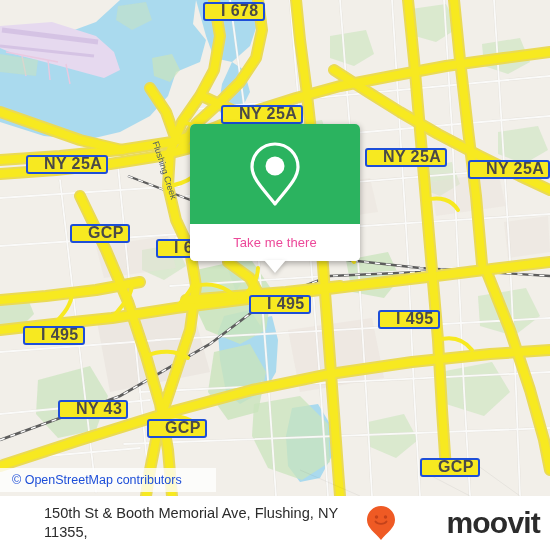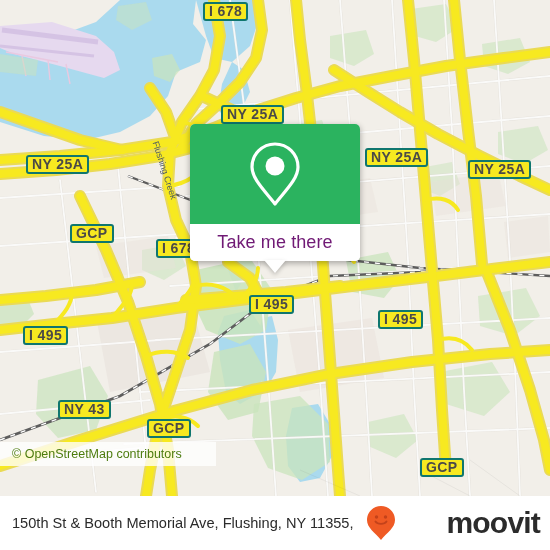--- a/index.html
+++ b/index.html
@@ -11,48 +11,48 @@
   #app{position:relative;width:550px;height:550px;overflow:hidden;background:#f2efe9;}
 
   
   .map{position:absolute;left:0;top:0;width:550px;height:496px;overflow:hidden;background:#f2efe9;}
   .map svg{position:absolute;left:0;top:0;}
 
   
   .shield{
     position:absolute;
     background:#f7e920;
-    border:2px solid #0f766e;
+    border:2px solid #1d4ed8;
     border-radius:3px;
     color:#4a4a48;
-    font-size:14px;
+    font-size:16px;
     font-weight:bold;
     line-height:12px;
-    padding:1px 4px 2px 4px;
+    padding:1px 4px 2px 16px;
     letter-spacing:.4px;
     white-space:nowrap;
     box-sizing:border-box;
     text-align:center;
     font-family:"Liberation Sans", sans-serif;
   }
 
   .creek-label{
     position:absolute;
     color:#4e5a63;
     font-size:9px;
     white-space:nowrap;
     transform-origin:0 0;
     font-family:"Liberation Sans", sans-serif;
   }
 
   
   .attrib{
-    position:absolute;left:0;top:442px;width:216px;height:24px;
+    position:absolute;left:0;top:468px;width:216px;height:24px;
     background:rgba(255,255,255,.78);
-    color:#4d7c0f;font-size:12.5px;line-height:24px;
+    color:#1d4ed8;font-size:12.5px;line-height:24px;
     padding-left:12px;box-sizing:border-box;white-space:nowrap;
   }
 
   
   .card{
     position:absolute;left:190px;top:124px;width:170px;height:137px;
     border-radius:5px;
     background:#ffffff;
     box-shadow:0 2px 6px rgba(0,0,0,.33);
     overflow:visible;
@@ -62,21 +62,21 @@
     background:#2bb35f;
     border-radius:5px 5px 0 0;
     display:flex;align-items:center;justify-content:center;
   }
   .card-bottom{
     position:absolute;left:0;top:100px;width:170px;height:37px;
     background:#ffffff;border-radius:0 0 5px 5px;
     display:flex;align-items:center;justify-content:center;
   }
   .card-bottom span{
-    color:#701a75;font-size:18px;letter-spacing:.1px;
+    color:#ec4899;font-size:13px;letter-spacing:.1px;
   }
   .tail{
     position:absolute;left:50%;top:136px;margin-left:-11px;
     width:0;height:0;
     border-left:11px solid transparent;
     border-right:11px solid transparent;
     border-top:13px solid #ffffff;
     filter:drop-shadow(0 2px 2px rgba(0,0,0,.22));
   }
 
@@ -86,20 +86,21 @@
     background:#ffffff;
     display:flex;align-items:center;
   }
   .addr{
     flex:1;
     padding-left:12px;
     color:#2b2b2b;
     font-size:14.6px;
     line-height:19px;
     padding-right:6px;
+    margin-left:32px;
   }
   .brand{
     display:flex;align-items:center;
     padding-right:10px;
     gap:48px;
   }
   .brand-word{
     color:#2b2b2b;font-size:30px;font-weight:bold;letter-spacing:-.8px;
     margin-left:2px;line-height:30px;
   }

